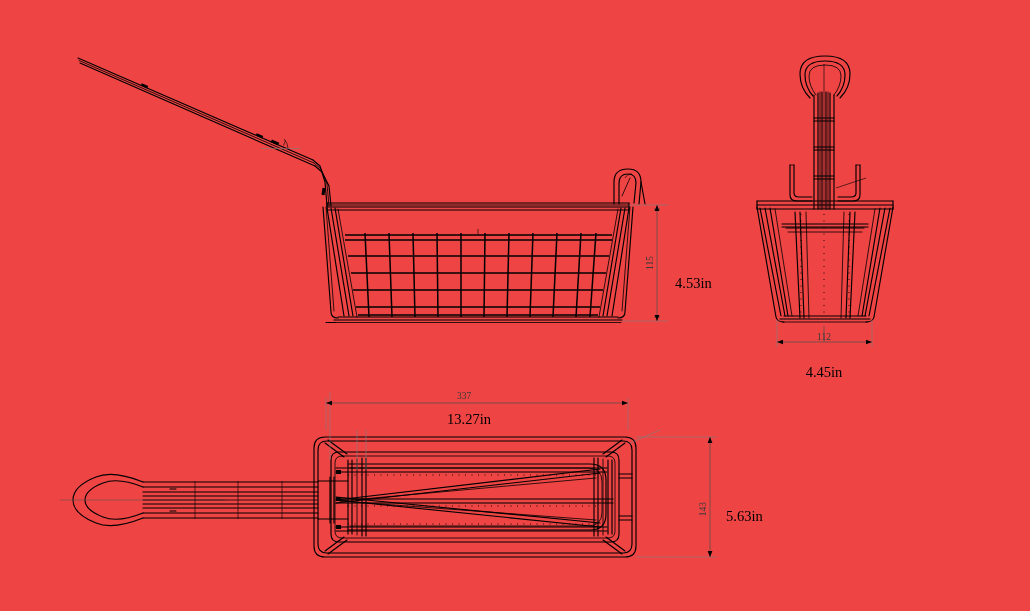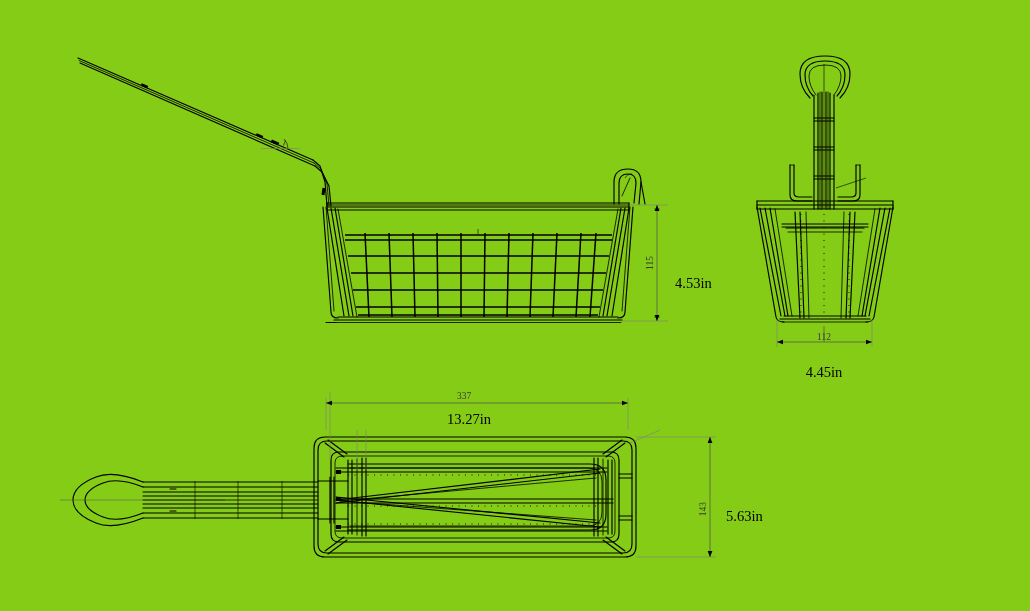--- a/index.html
+++ b/index.html
@@ -10,21 +10,21 @@
   body {
     width: 1030px;
     height: 611px;
     overflow: hidden;
     font-family: "Liberation Serif", serif;
   }
   #drawing-root {
     position: relative;
     width: 1030px;
     height: 611px;
-    background: #84cc16;
+    background: #ef4444;
   }
   svg.dwg {
     position: absolute;
     top: 0;
     left: 0;
     width: 1030px;
     height: 611px;
     display: block;
   }
   .obj {

